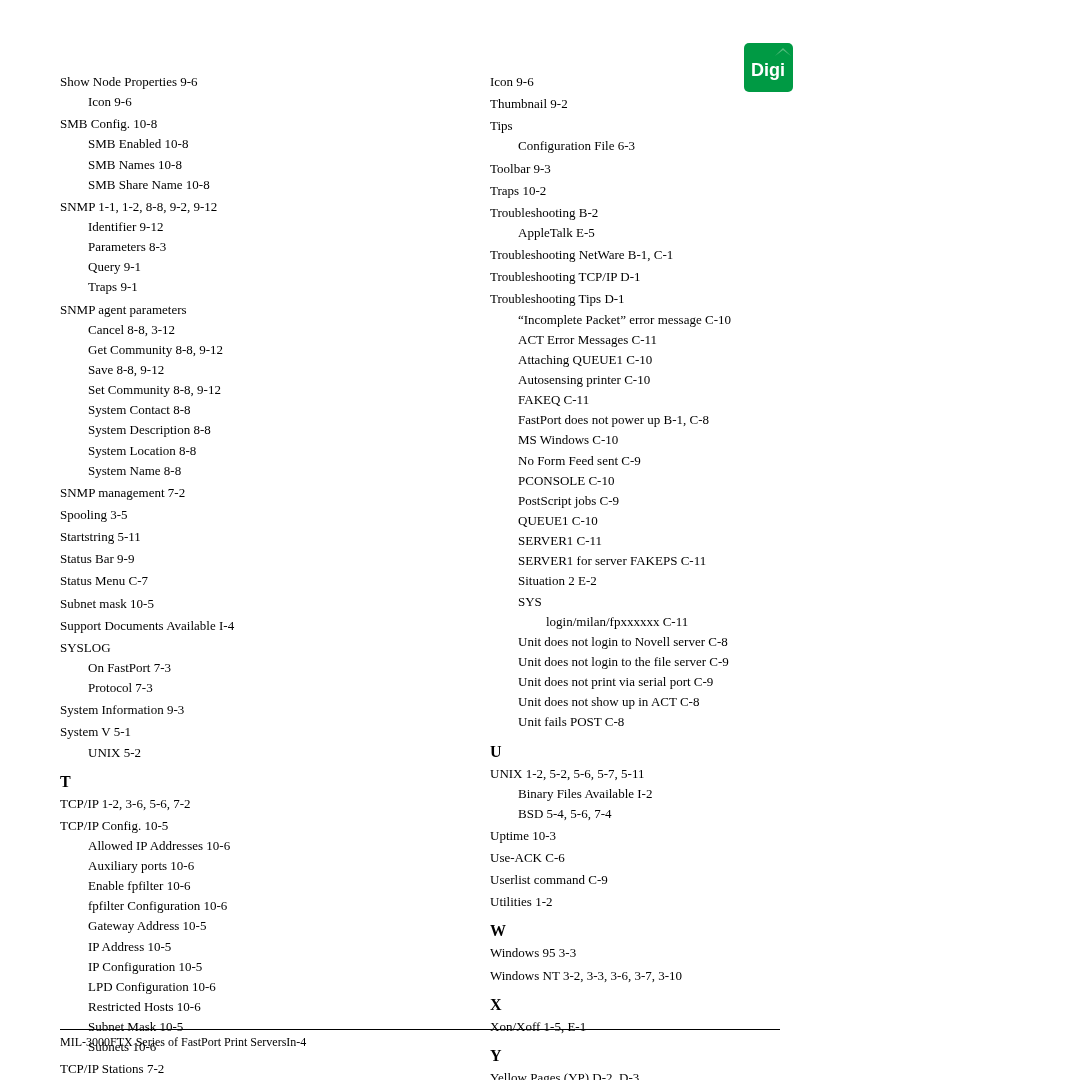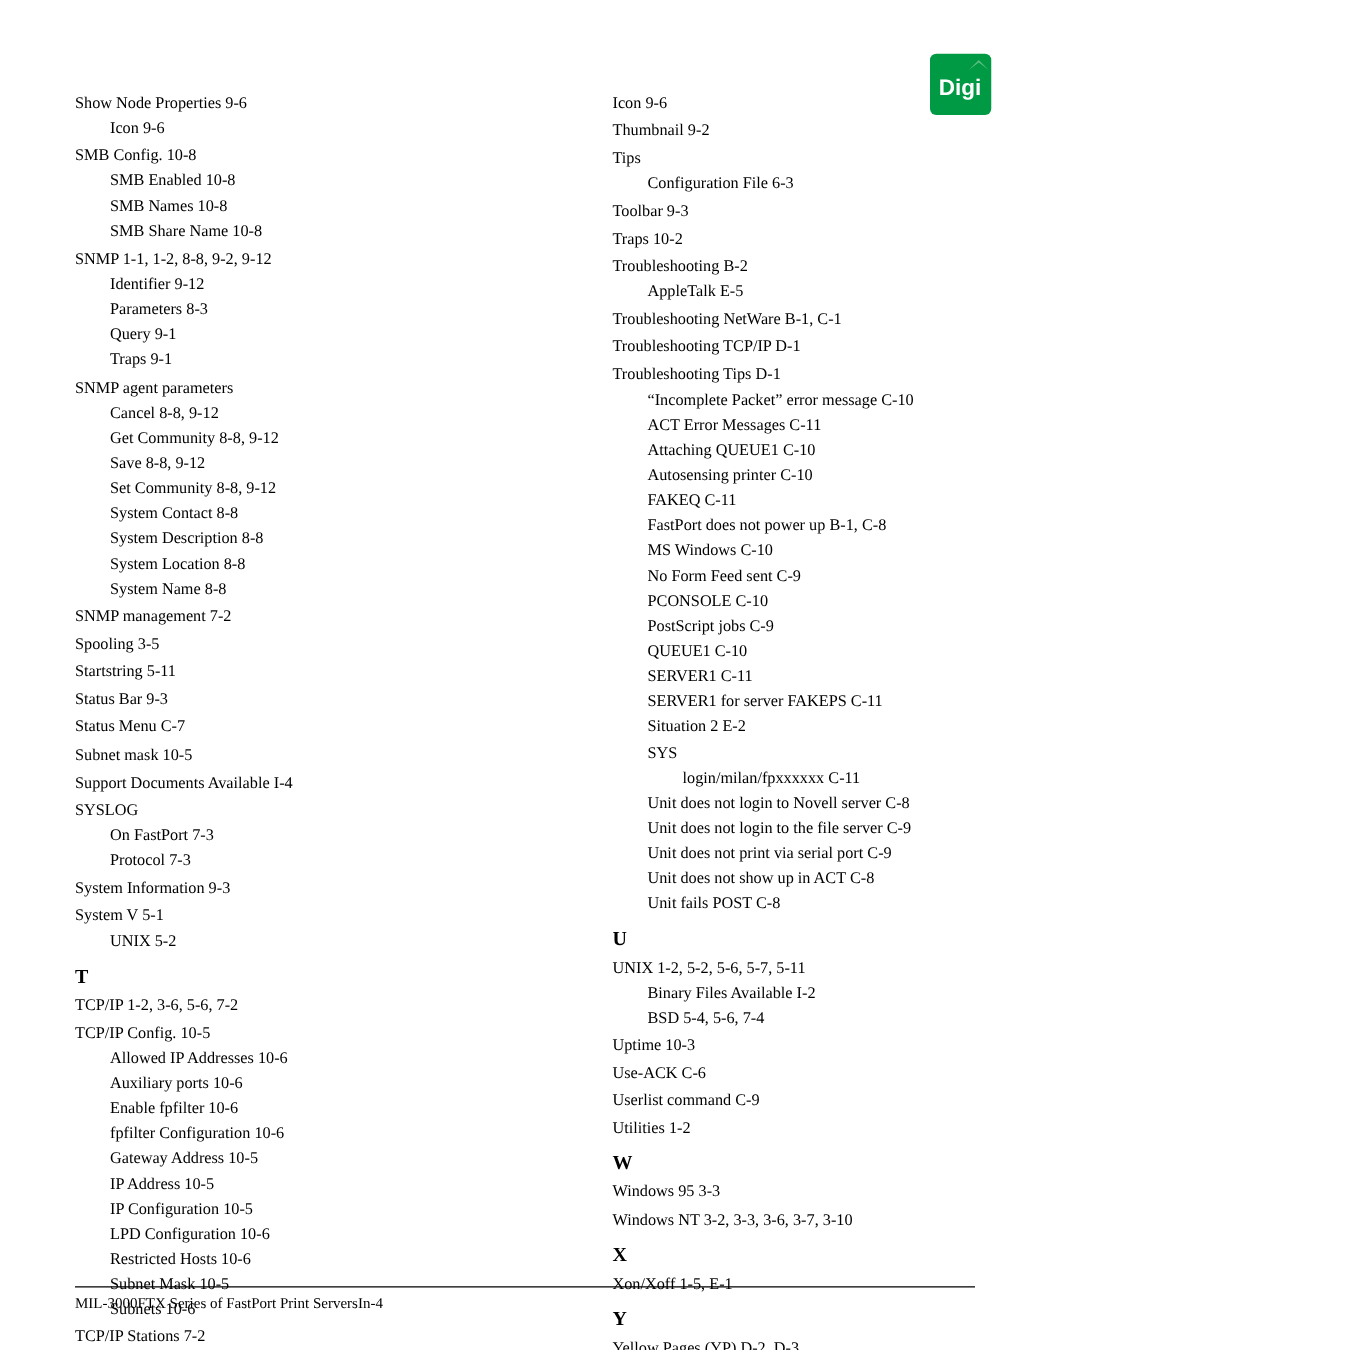--- a/index.html
+++ b/index.html
@@ -97,32 +97,32 @@
         <div class="index-entry main">SMB Config. 10-8</div>
         <div class="index-entry sub1">SMB Enabled 10-8</div>
         <div class="index-entry sub1">SMB Names 10-8</div>
         <div class="index-entry sub1">SMB Share Name 10-8</div>
         <div class="index-entry main">SNMP 1-1, 1-2, 8-8, 9-2, 9-12</div>
         <div class="index-entry sub1">Identifier 9-12</div>
         <div class="index-entry sub1">Parameters 8-3</div>
         <div class="index-entry sub1">Query 9-1</div>
         <div class="index-entry sub1">Traps 9-1</div>
         <div class="index-entry main">SNMP agent parameters</div>
-        <div class="index-entry sub1">Cancel 8-8, 9-12</div>
+        <div class="index-entry sub1">Cancel 8-8, 3-12</div>
         <div class="index-entry sub1">Get Community 8-8, 9-12</div>
         <div class="index-entry sub1">Save 8-8, 9-12</div>
         <div class="index-entry sub1">Set Community 8-8, 9-12</div>
         <div class="index-entry sub1">System Contact 8-8</div>
         <div class="index-entry sub1">System Description 8-8</div>
         <div class="index-entry sub1">System Location 8-8</div>
         <div class="index-entry sub1">System Name 8-8</div>
         <div class="index-entry main">SNMP management 7-2</div>
         <div class="index-entry main">Spooling 3-5</div>
         <div class="index-entry main">Startstring 5-11</div>
-        <div class="index-entry main">Status Bar 9-3</div>
+        <div class="index-entry main">Status Bar 9-9</div>
         <div class="index-entry main">Status Menu C-7</div>
         <div class="index-entry main">Subnet mask 10-5</div>
         <div class="index-entry main">Support Documents Available I-4</div>
         <div class="index-entry main">SYSLOG</div>
         <div class="index-entry sub1">On FastPort 7-3</div>
         <div class="index-entry sub1">Protocol 7-3</div>
         <div class="index-entry main">System Information 9-3</div>
         <div class="index-entry main">System V 5-1</div>
         <div class="index-entry sub1">UNIX 5-2</div>
         <div class="section-header">T</div>

